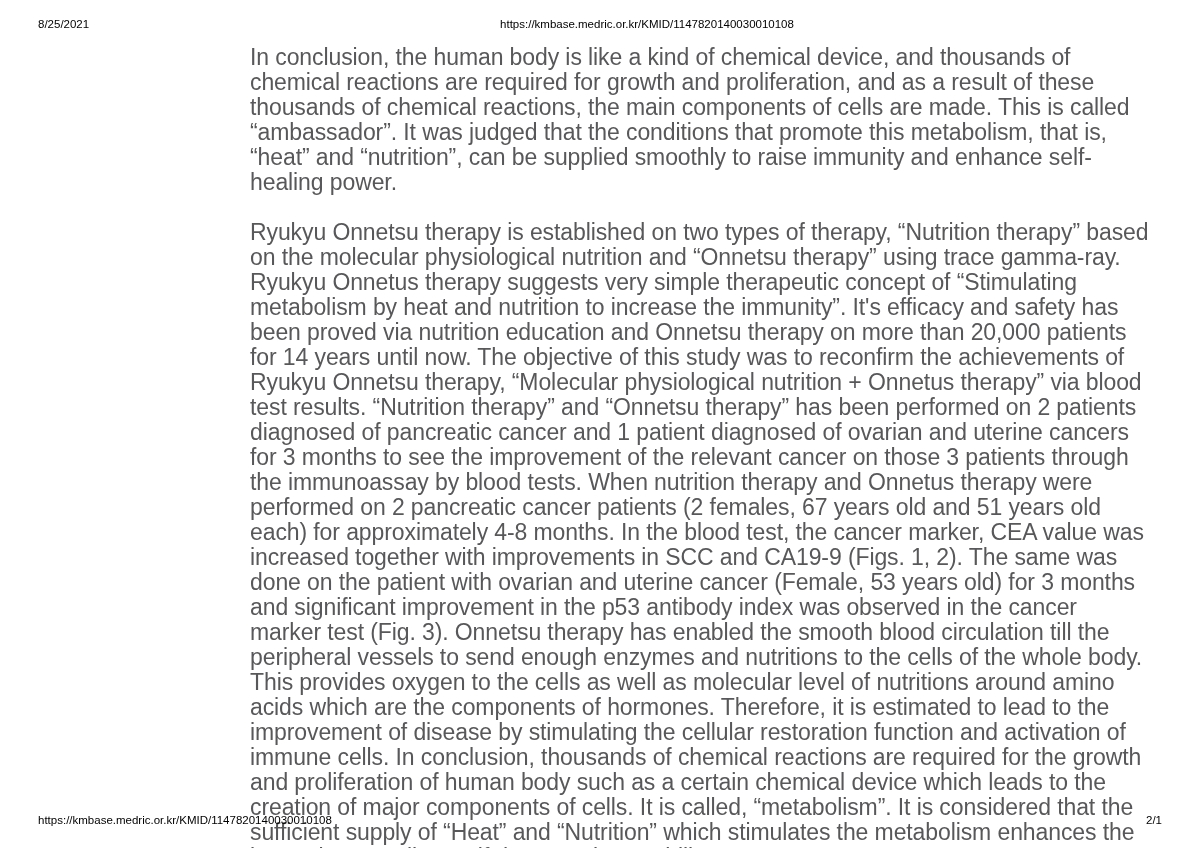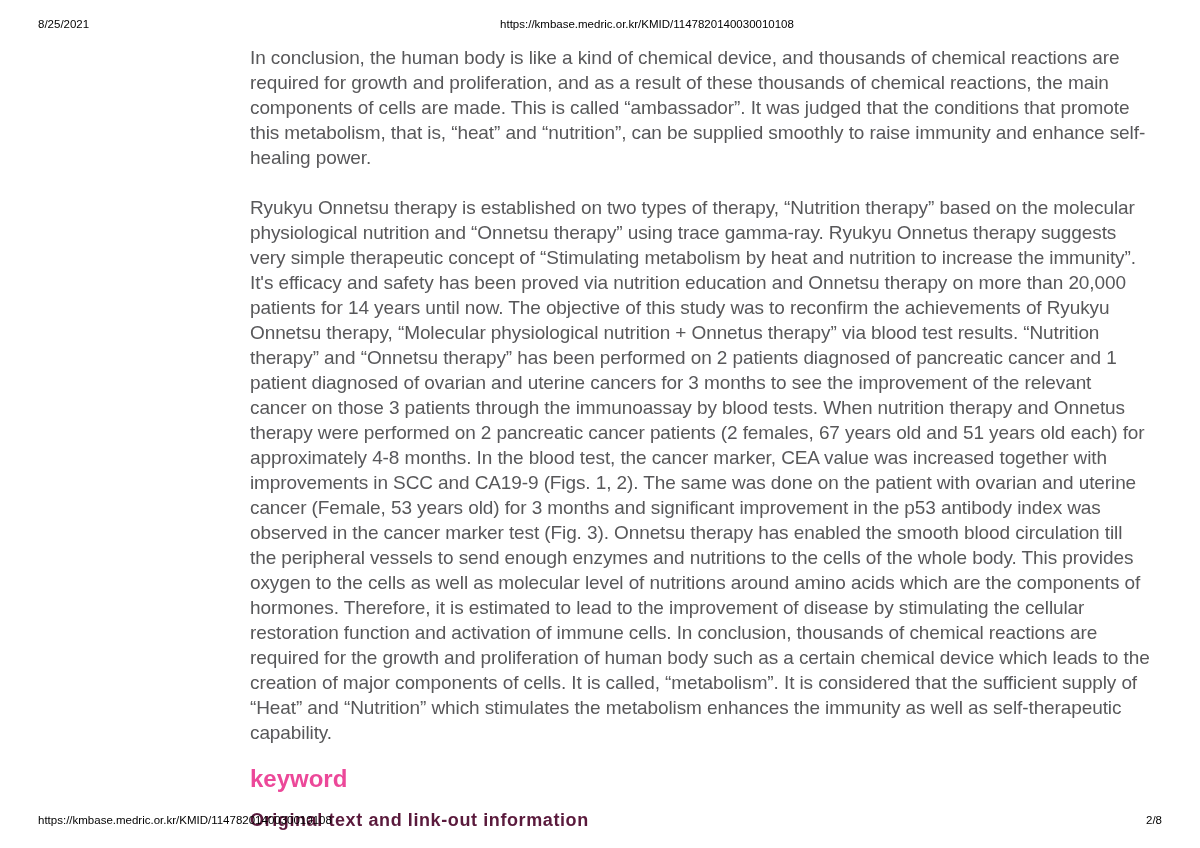--- a/index.html
+++ b/index.html
@@ -38,21 +38,21 @@
     color: #000000;
   }
   
   .content {
     position: absolute;
     left: 250px;
     top: 45px;
     width: 900px;
   }
   .content p.body-par {
-    font-size: 19px;
+    font-size: 23px;
     line-height: 25px;
     letter-spacing: -0.1px;
     color: #58585a;
     margin: 0 0 25px 0;
   }
   h2.keyword-heading {
     font-size: 24px;
     font-weight: bold;
     color: #ec4899;
     margin: -5px 0 17px 0;
@@ -88,16 +88,16 @@
     <p class="body-par">Ryukyu Onnetsu therapy is established on two types of therapy, “Nutrition therapy” based on the molecular physiological nutrition and “Onnetsu therapy” using trace gamma-ray. Ryukyu Onnetus therapy suggests very simple therapeutic concept of “Stimulating metabolism by heat and nutrition to increase the immunity”. It's efficacy and safety has been proved via nutrition education and Onnetsu therapy on more than 20,000 patients for 14 years until now. The objective of this study was to reconfirm the achievements of Ryukyu Onnetsu therapy, “Molecular physiological nutrition + Onnetus therapy” via blood test results. “Nutrition therapy” and “Onnetsu therapy” has been performed on 2 patients diagnosed of pancreatic cancer and 1 patient diagnosed of ovarian and uterine cancers for 3 months to see the improvement of the relevant cancer on those 3 patients through the immunoassay by blood tests. When nutrition therapy and Onnetus therapy were performed on 2 pancreatic cancer patients (2 females, 67 years old and 51 years old each) for approximately 4-8 months. In the blood test, the cancer marker, CEA value was increased together with improvements in SCC and CA19-9 (Figs. 1, 2). The same was done on the patient with ovarian and uterine cancer (Female, 53 years old) for 3 months and significant improvement in the p53 antibody index was observed in the cancer marker test (Fig. 3). Onnetsu therapy has enabled the smooth blood circulation till the peripheral vessels to send enough enzymes and nutritions to the cells of the whole body. This provides oxygen to the cells as well as molecular level of nutritions around amino acids which are the components of hormones. Therefore, it is estimated to lead to the improvement of disease by stimulating the cellular restoration function and activation of immune cells. In conclusion, thousands of chemical reactions are required for the growth and proliferation of human body such as a certain chemical device which leads to the creation of major components of cells. It is called, “metabolism”. It is considered that the sufficient supply of “Heat” and “Nutrition” which stimulates the metabolism enhances the immunity as well as self-therapeutic capability.</p>
 
     <h2 class="keyword-heading">keyword</h2>
 
     <h2 class="link-heading">Original text and link-out information</h2>
     <h2 class="link-heading">Listed Journal Information</h2>
   </div>
 
   <div class="print-footer">
     <span>https://kmbase.medric.or.kr/KMID/1147820140030010108</span>
-    <span>2/8</span>
+    <span>2/1</span>
   </div>
 
 </div>
 
 </body></html>

